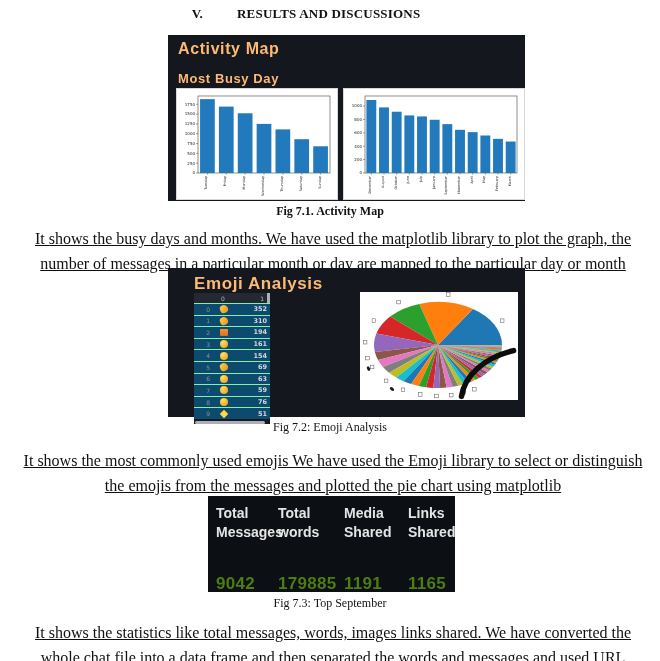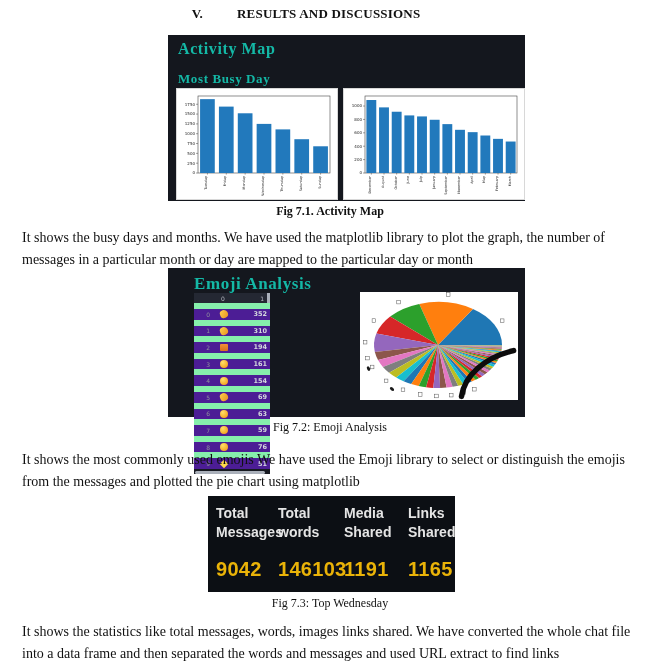--- a/index.html
+++ b/index.html
@@ -8,25 +8,25 @@
     font-family:"Liberation Serif", serif;color:#111;overflow:hidden;
   }
   
   .heading{
     position:absolute;top:6px;left:0;width:612px;text-align:center;
     font-weight:bold;font-size:13px;letter-spacing:.2px;
   }
   .heading .num{margin-right:34px;}
   
   .caption{position:absolute;left:0;width:660px;text-align:center;font-size:12px;}
-  .para{position:absolute;left:22px;width:622px;font-size:14px;line-height:1.55;text-align:left;}
+  .para{position:absolute;left:22px;width:622px;font-size:16px;line-height:1.55;text-align:center;text-decoration:underline;}
   
   .panel{position:absolute;background:#14171e;}
   .panel-title{
-    position:absolute;color:#14b8a6;font-family:Liberation Serif, serif;
+    position:absolute;color:#fdba74;font-family:Liberation Sans, sans-serif;
     font-weight:800;letter-spacing:.6px;
   }
   .chart-box{position:absolute;background:#ffffff;border:1px solid #d8d8d8;}
   
   #fig1{left:168px;top:35px;width:357px;height:166px;}
   #fig1-title{left:10px;top:5px;font-size:16px;}
   #fig1-sub1{left:10px;top:36px;font-size:13px;}
   #fig1-sub2{left:177px;top:36px;font-size:13px;}
   #chart-day{left:8px;top:53px;width:160px;height:110px;}
   #chart-month{left:175px;top:53px;width:180px;height:110px;}
@@ -35,42 +35,42 @@
   #fig2-title{left:26px;top:6px;font-size:17px;}
   #emoji-table{
     position:absolute;left:26px;top:25px;width:76px;
     font-family:"DejaVu Sans", sans-serif;color:#c9ccd4;background:#171a22;
   }
   .et-header{display:flex;height:10px;background:#242833;align-items:center;position:relative;}
   .et-header .h0{width:16px;}
   .et-header .h1{width:26px;text-align:center;font-size:6px;color:#b7bbc4;}
   .et-header .h2{width:28px;text-align:right;font-size:6px;color:#b7bbc4;padding-right:2px;}
   .et-vscroll{position:absolute;right:0;top:0;width:3px;height:10px;background:#aab0ba;}
-  .et-row{display:flex;height:10.6px;align-items:center;background:#4c1d95;border-top:6px solid #86efac;}
+  .et-row{display:flex;height:10.6px;align-items:center;background:#0c4a6e;border-top:1px solid #86efac;}
   .et-row .c0{width:16px;text-align:right;font-size:6px;color:#8f939c;padding-right:1px;}
   .et-row .c1{width:26px;display:flex;justify-content:center;}
   .et-row .c2{width:30px;text-align:right;font-size:6.5px;font-weight:bold;color:#d4d7de;padding-right:2px;}
   .et-hscroll{height:3px;background:#aab0ba;width:70px;margin:2px 0 0 1px;border-radius:2px;}
   
   .em{display:inline-block;width:8px;height:8px;}
   .em.face{border-radius:50%;background:radial-gradient(circle at 35% 30%,#ffe066,#f5a623 75%,#d98412);}
   .em.hand{border-radius:45% 55% 50% 40%;transform:rotate(-20deg);
            background:linear-gradient(140deg,#ffd24a,#e89020);}
   .em.square{width:8px;height:7px;border-radius:1px;background:linear-gradient(#f39237,#d96f1e);}
   .em.diamond{width:6px;height:6px;transform:rotate(45deg);background:#ffd94a;margin-top:1px;}
   #pie-box{left:192px;top:24px;width:158px;height:108px;border:none;}
   
   #fig3{left:208px;top:496px;width:247px;height:96px;background:#0c0f14;}
   #stats-grid{
     position:absolute;left:8px;top:8px;right:4px;display:flex;
     font-family:"Liberation Sans", sans-serif;color:#efefef;
   }
   .stat-col{flex:0 0 auto;}
   .stat-col .lbl{font-size:14px;font-weight:bold;line-height:1.35;color:#e5e5e5;}
-  .stat-col .val{font-size:20px;font-weight:bold;margin-top:16px;color:#eab308;letter-spacing:.3px;}
+  .stat-col .val{font-size:17px;font-weight:bold;margin-top:32px;color:#4d7c0f;letter-spacing:.3px;}
   .w1{width:62px;} .w2{width:66px;} .w3{width:64px;} .w4{width:50px;}
   
   #cap1{top:204px;font-weight:bold;} #p1{top:227px;}
   #cap2{top:420px;} #p2{top:449px;}
   #cap3{top:596px;} #p3{top:621px;}
   svg text{font-family:"DejaVu Sans", sans-serif;}
 </style>
 </head>
 <body>
 
@@ -341,26 +341,26 @@
 <div class="para" id="p2">It shows the most commonly used emojis We have used the Emoji library to select or distinguish the emojis from the messages and plotted the pie chart using matplotlib</div>
 
 <div class="panel" id="fig3">
   <div id="stats-grid">
       <div class="stat-col w1">
         <div class="lbl">Total<br>Messages</div>
         <div class="val">9042</div>
       </div>
       <div class="stat-col w2">
         <div class="lbl">Total<br>words</div>
-        <div class="val">146103</div>
+        <div class="val">179885</div>
       </div>
       <div class="stat-col w3">
         <div class="lbl">Media<br>Shared</div>
         <div class="val">1191</div>
       </div>
       <div class="stat-col w4">
         <div class="lbl">Links<br>Shared</div>
         <div class="val">1165</div>
       </div>
     </div>
 </div>
-<div class="caption" id="cap3">Fig 7.3: Top Wednesday</div>
+<div class="caption" id="cap3">Fig 7.3: Top September</div>
 <div class="para" id="p3">It shows the statistics like total messages, words, images links shared. We have converted the whole chat file into a data frame and then separated the words and messages and used URL extract to find links</div>
 
 </body></html>

